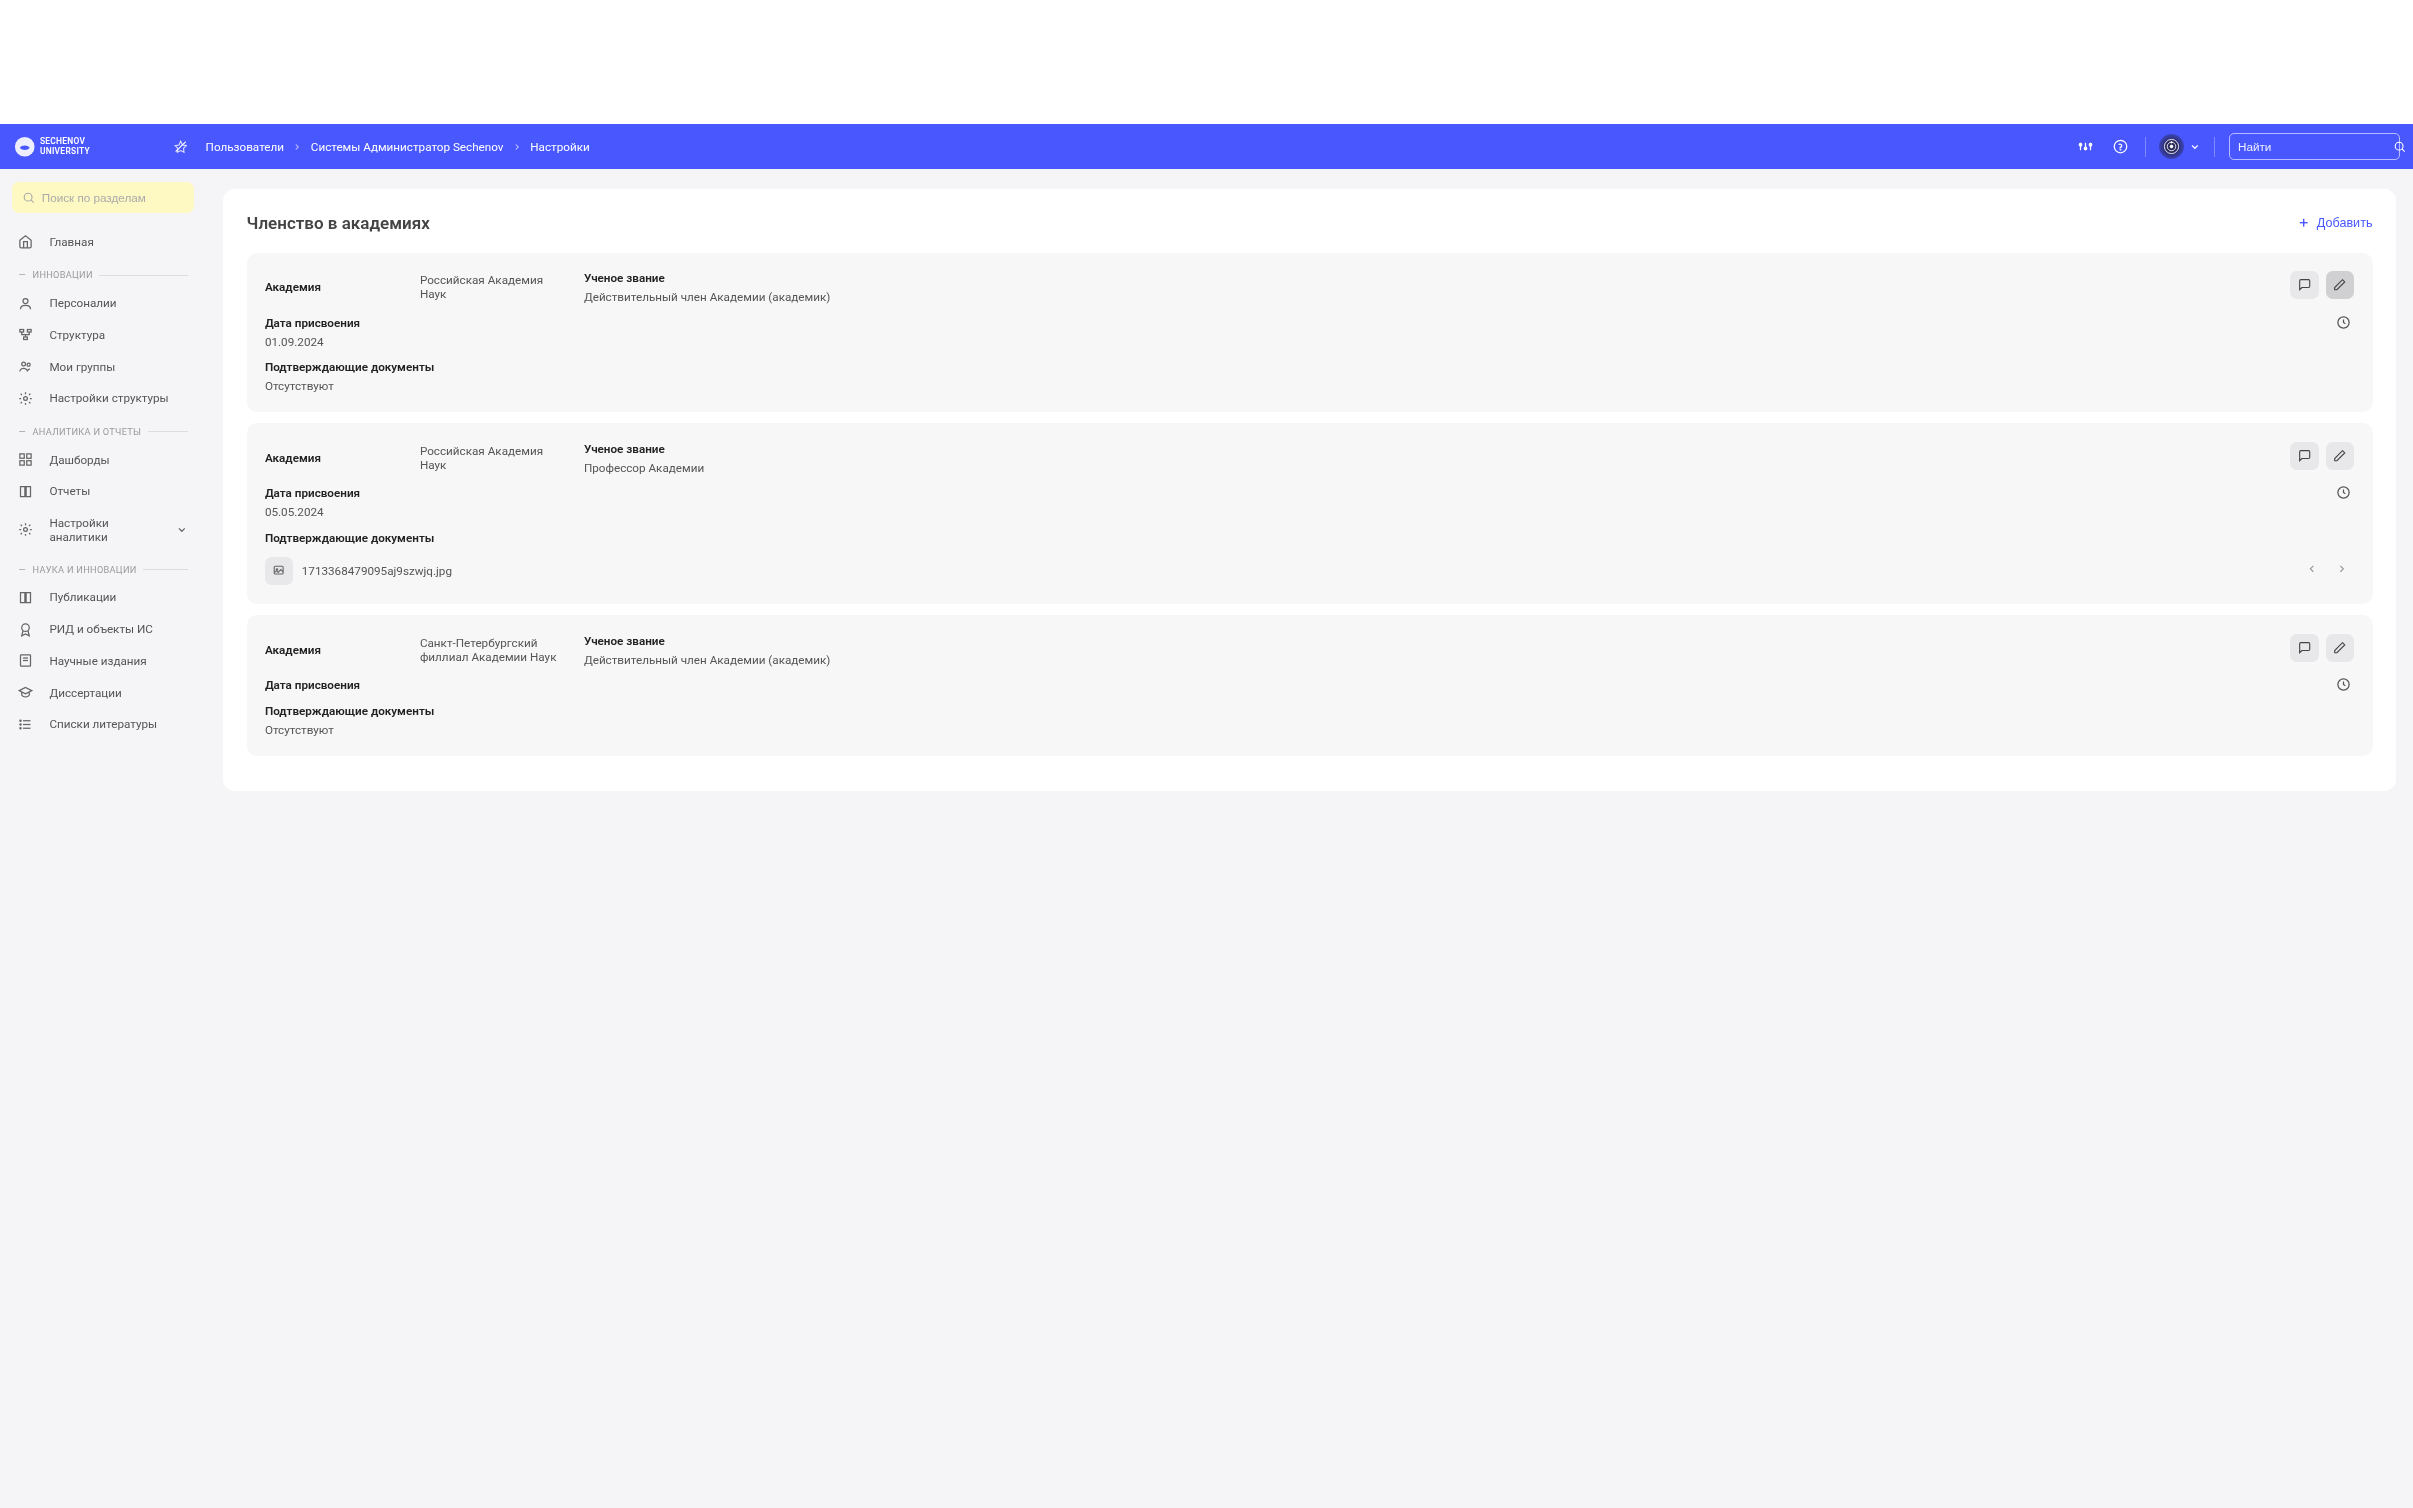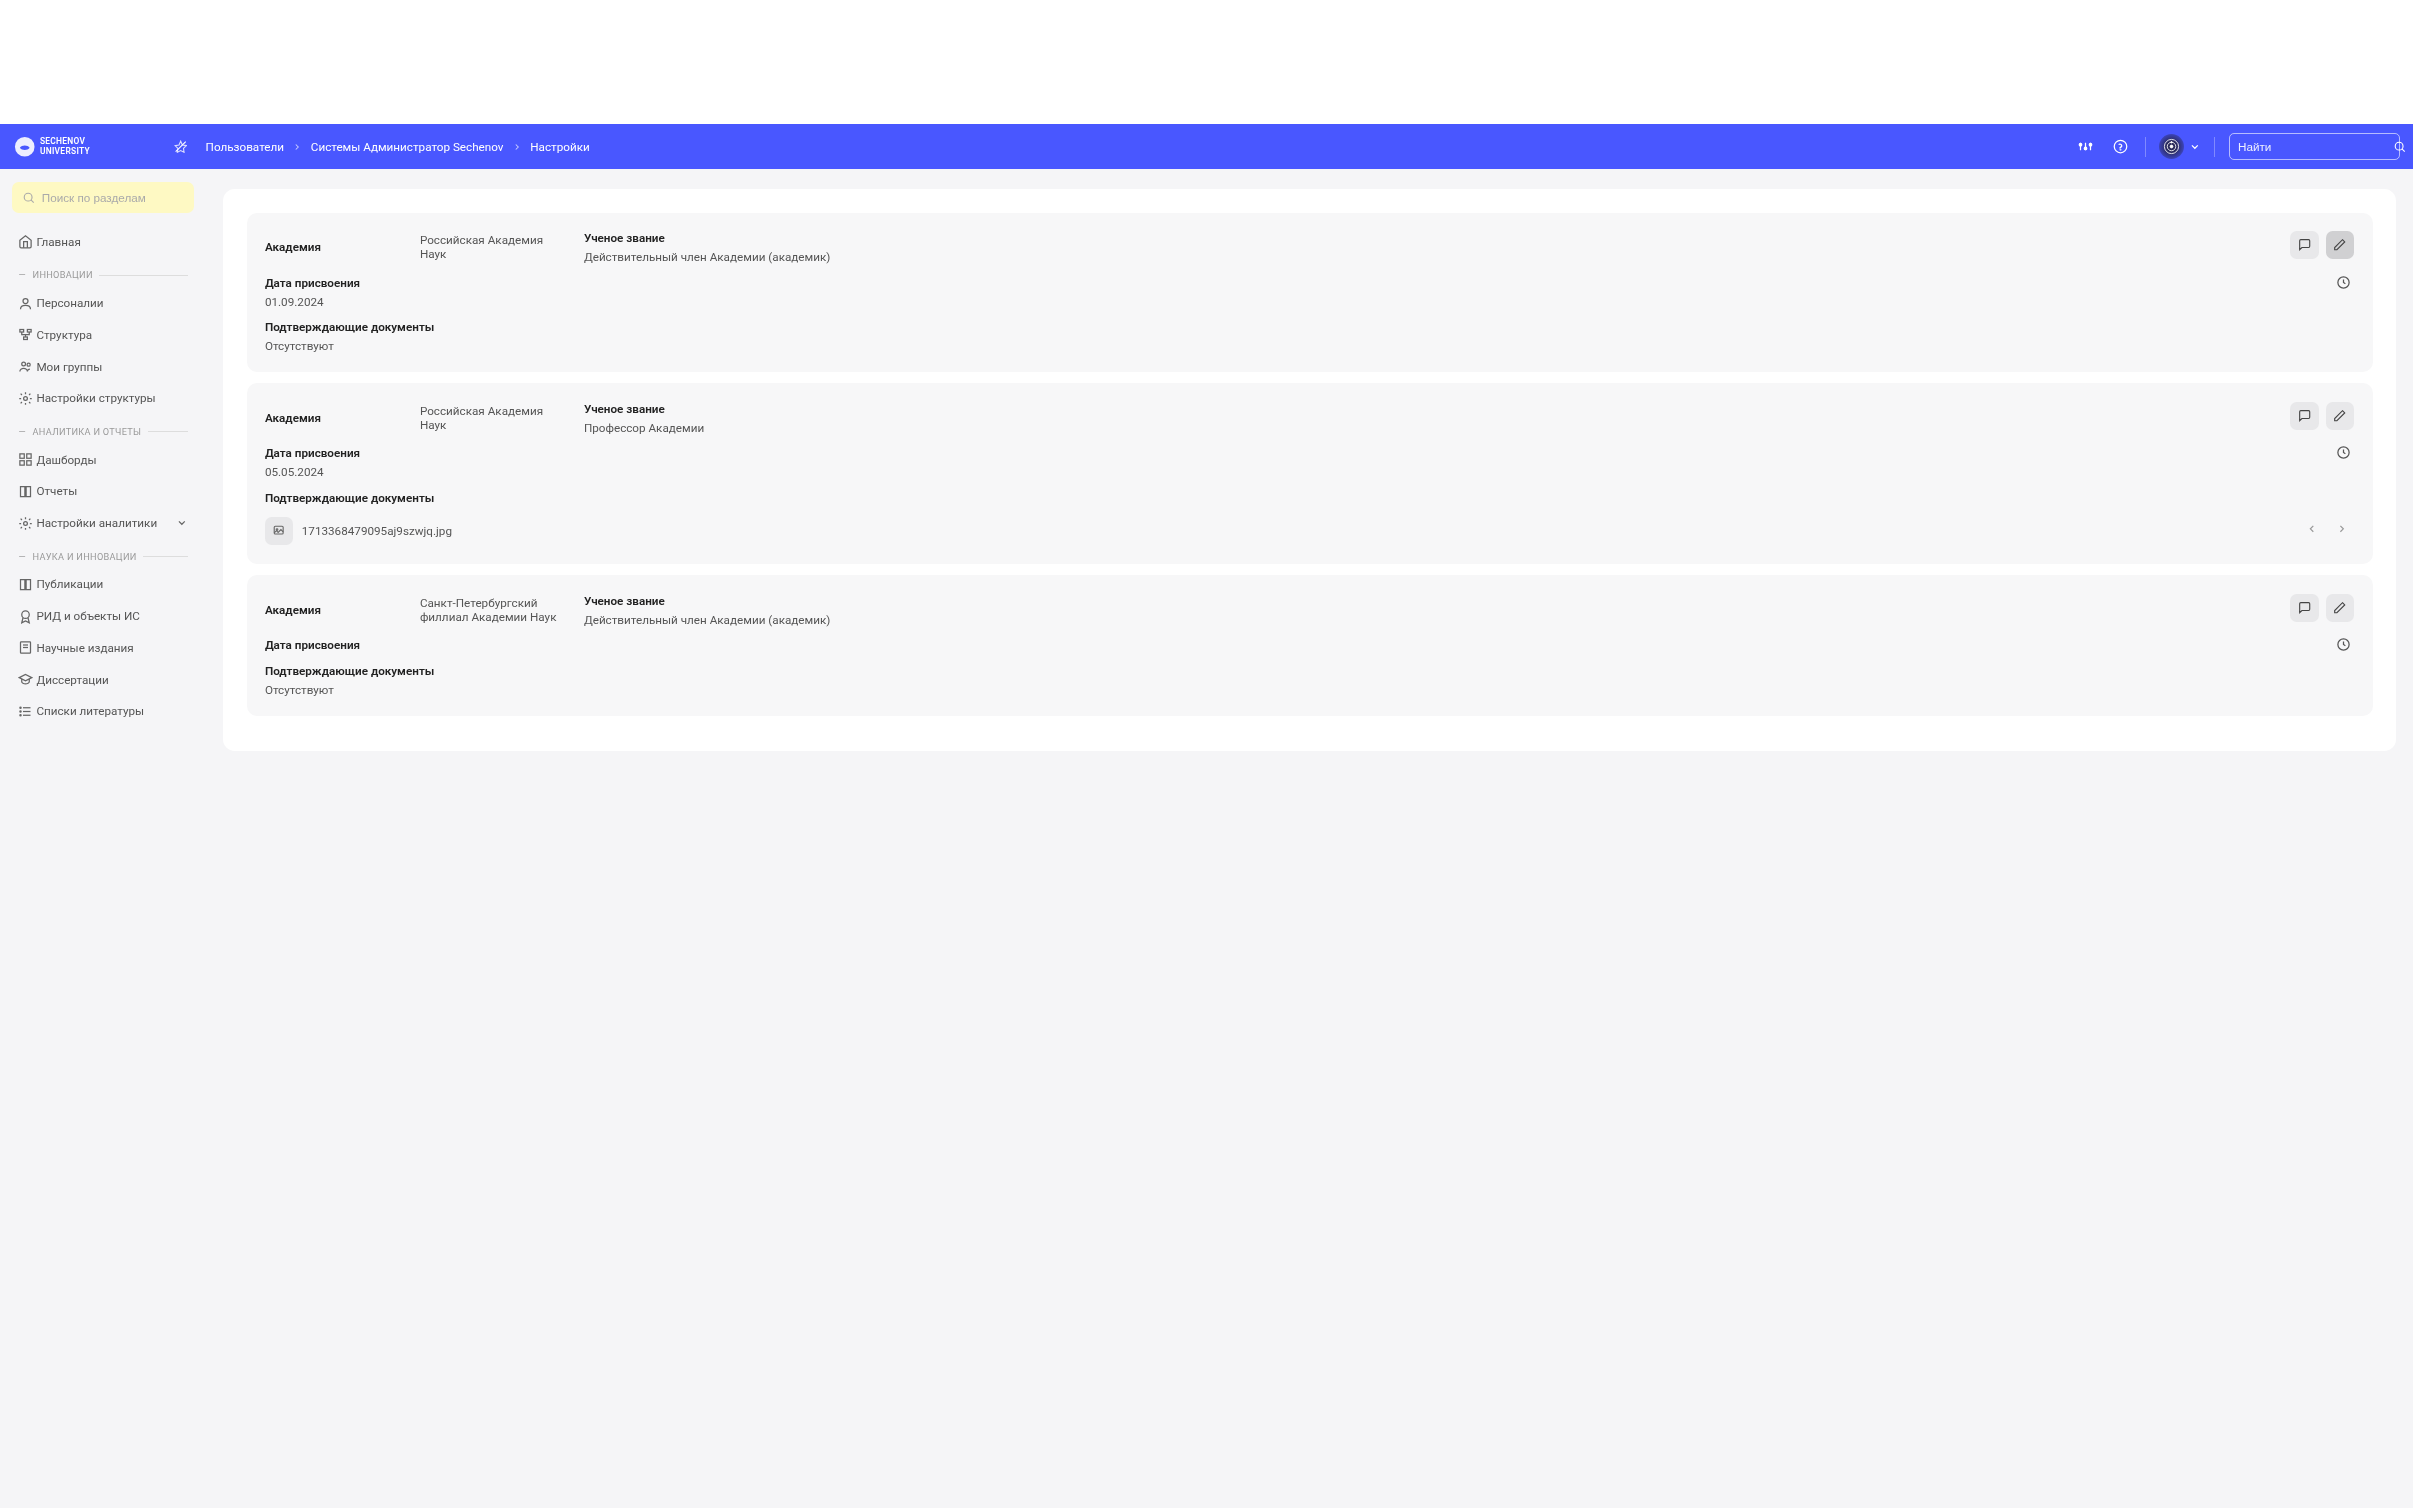--- a/index.html
+++ b/index.html
@@ -144,21 +144,21 @@
   font-size: 11.7px;
   outline: none;
   color: #666;
 }
 .sidebar-search input::placeholder {
   color: #aaa;
 }
 .sidebar-item {
   display: flex;
   align-items: center;
-  gap: 3px;
+  gap: 16px;
   padding: 8.4px 6.7px;
   cursor: pointer;
   color: #555;
   font-size: 11.7px;
   border-radius: 5px;
 }
 .sidebar-section {
   display: flex;
   align-items: center;
   gap: 6.7px;
@@ -561,20 +561,32 @@
               <circle cx="4" cy="12" r="1"></circle>
               <circle cx="4" cy="18" r="1"></circle>
             </svg>
           </span>
         <span>Списки литературы</span>
       </div>
     </div>
 
     <div class="main">
       <div class="section">
+        <div class="section-header">
+          <h2 class="section-title">Членство в академиях</h2>
+          <button class="add-btn">
+            <span>
+                <svg width="13.4" height="13.4" viewBox="0 0 24 24" fill="none" stroke="currentColor" stroke-width="2.5">
+                  <line x1="12" y1="5" x2="12" y2="19"></line>
+                  <line x1="5" y1="12" x2="19" y2="12"></line>
+                </svg>
+              </span>
+            <span>Добавить</span>
+          </button>
+        </div>
 
         <div class="card">
           <div class="card-row">
             <div class="field col-academy-label">
               <div class="field-label">Академия</div>
             </div>
             <div class="field col-academy-value">
               <div class="field-value">Российская Академия Наук</div>
             </div>
             <div class="field col-rank">

